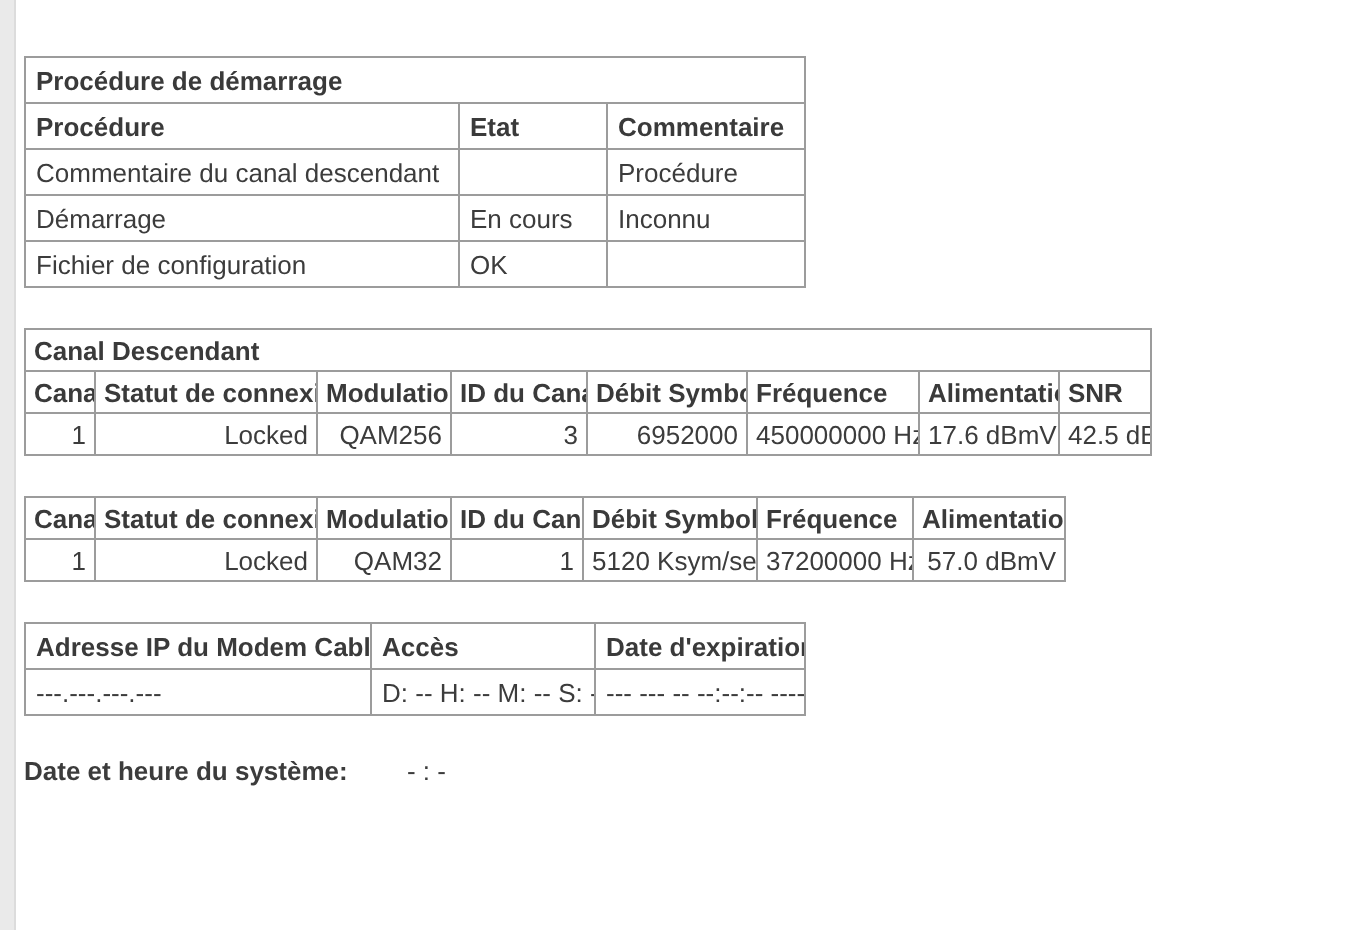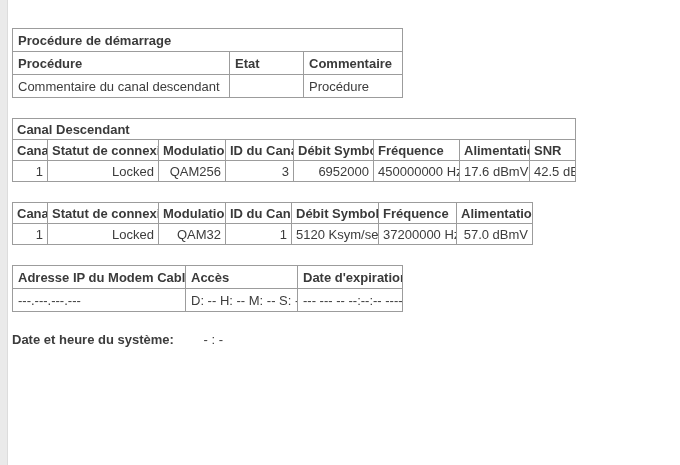--- a/index.html
+++ b/index.html
@@ -82,20 +82,30 @@
     <tr>
       <th>Procédure</th>
       <th>Etat</th>
       <th>Commentaire</th>
     </tr>
     <tr>
       <td>Commentaire du canal descendant</td>
       <td></td>
       <td>Procédure</td>
     </tr>
+    <tr>
+      <td>Démarrage</td>
+      <td>En cours</td>
+      <td>Inconnu</td>
+    </tr>
+    <tr>
+      <td>Fichier de configuration</td>
+      <td>OK</td>
+      <td></td>
+    </tr>
   </tbody>
     </table>
 
   <table class="t-down channel-table">
     <colgroup>
       <col style="width:35px">
         <col style="width:111px">
         <col style="width:67px">
         <col style="width:68px">
       <col style="width:80px">

